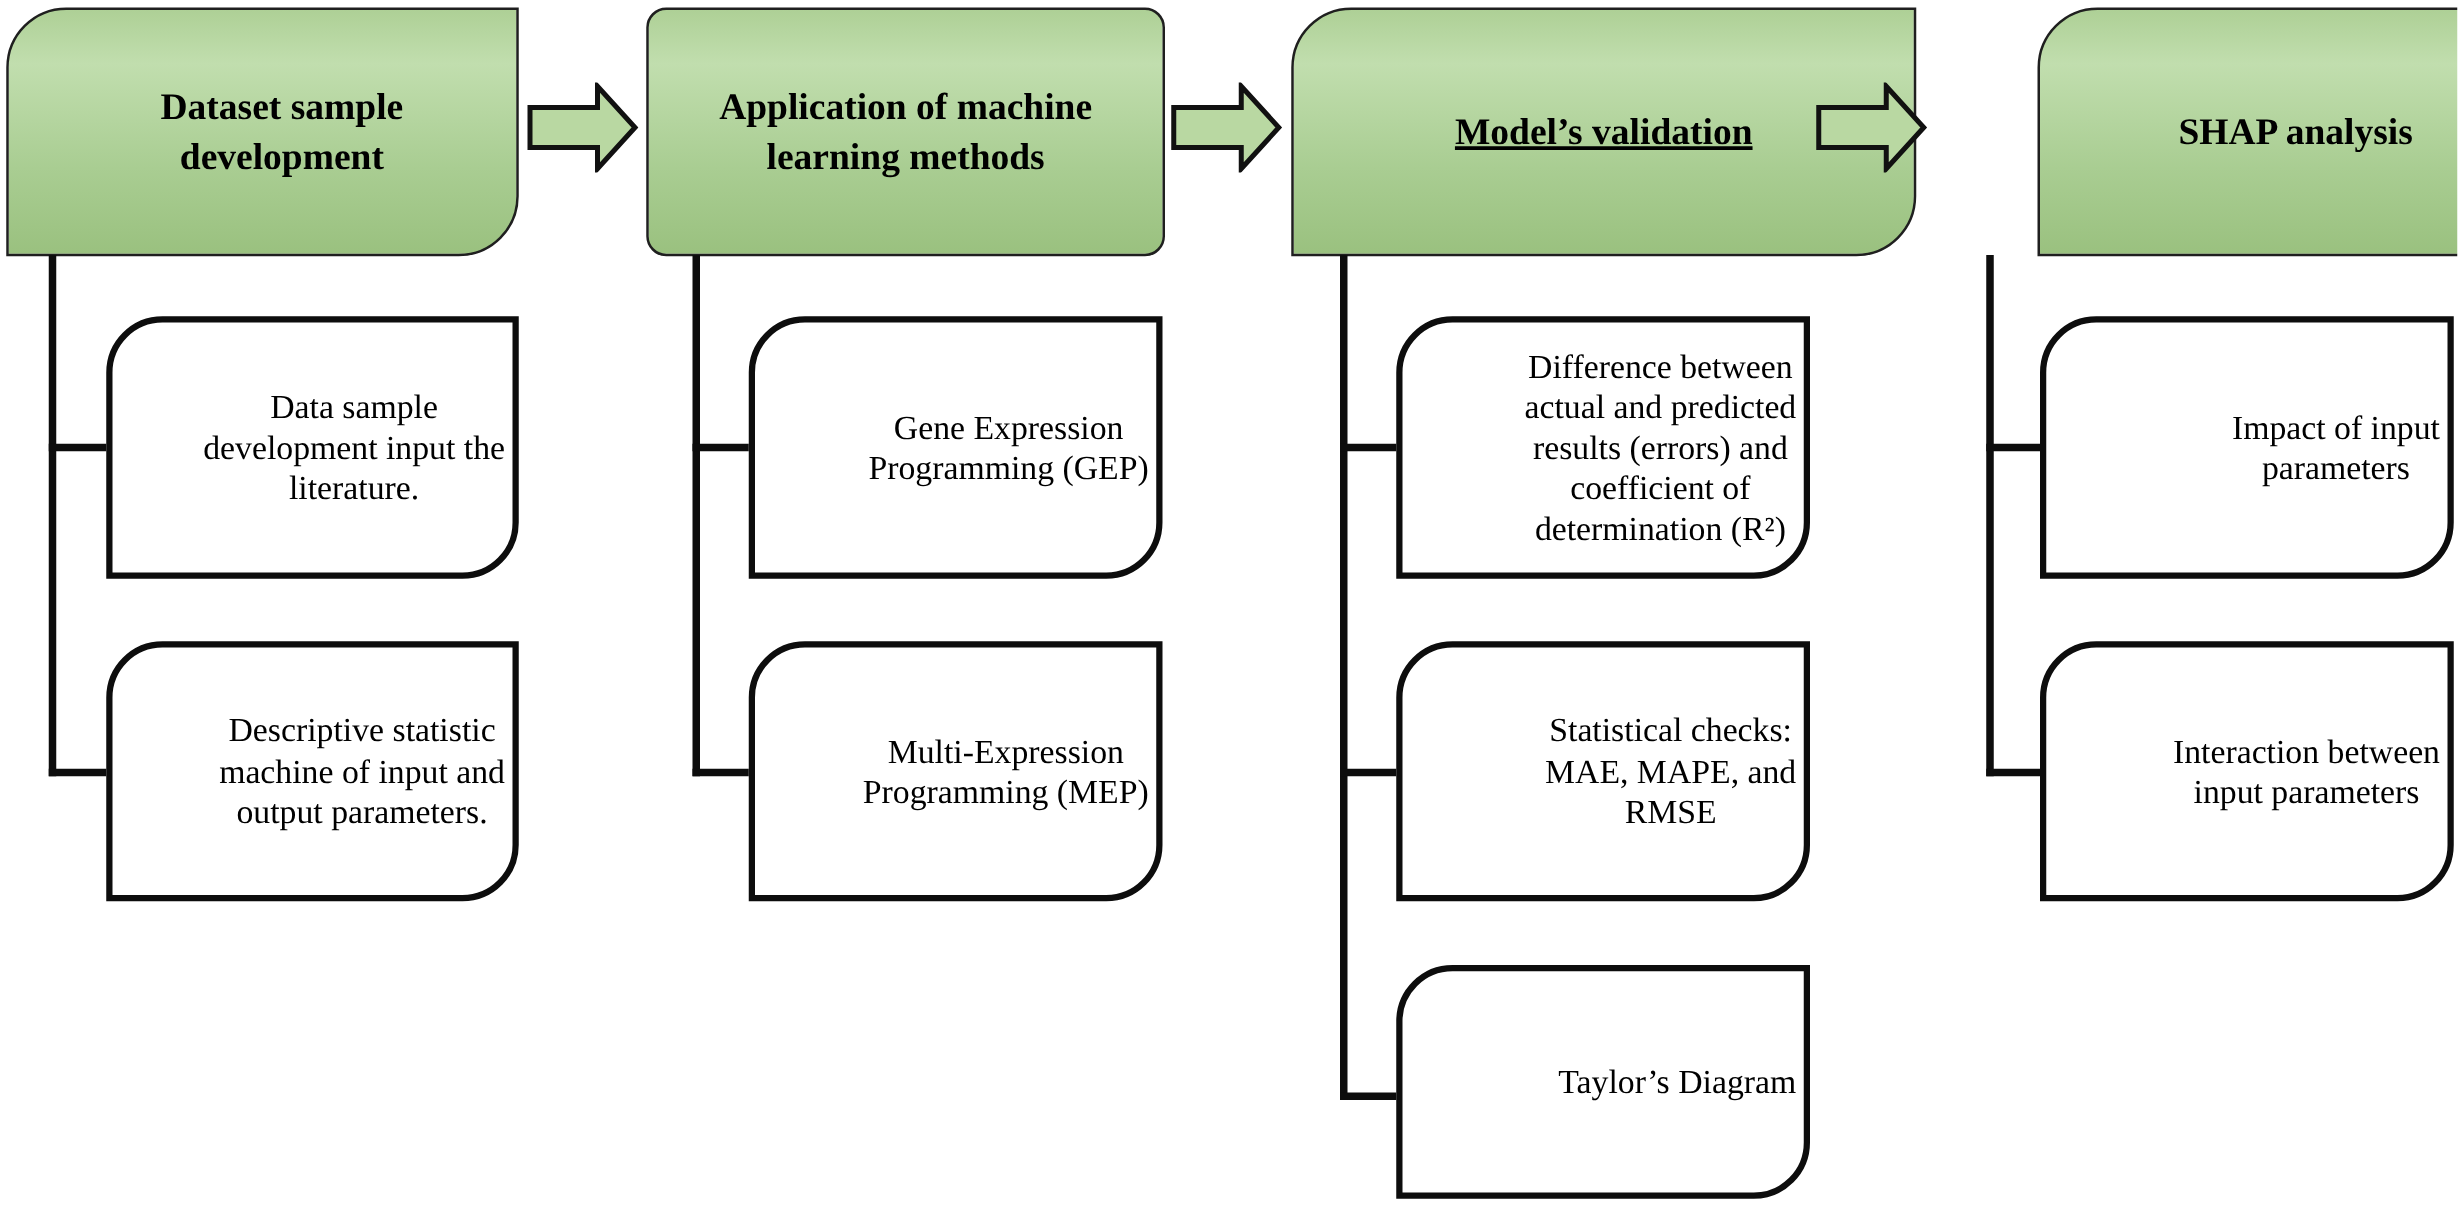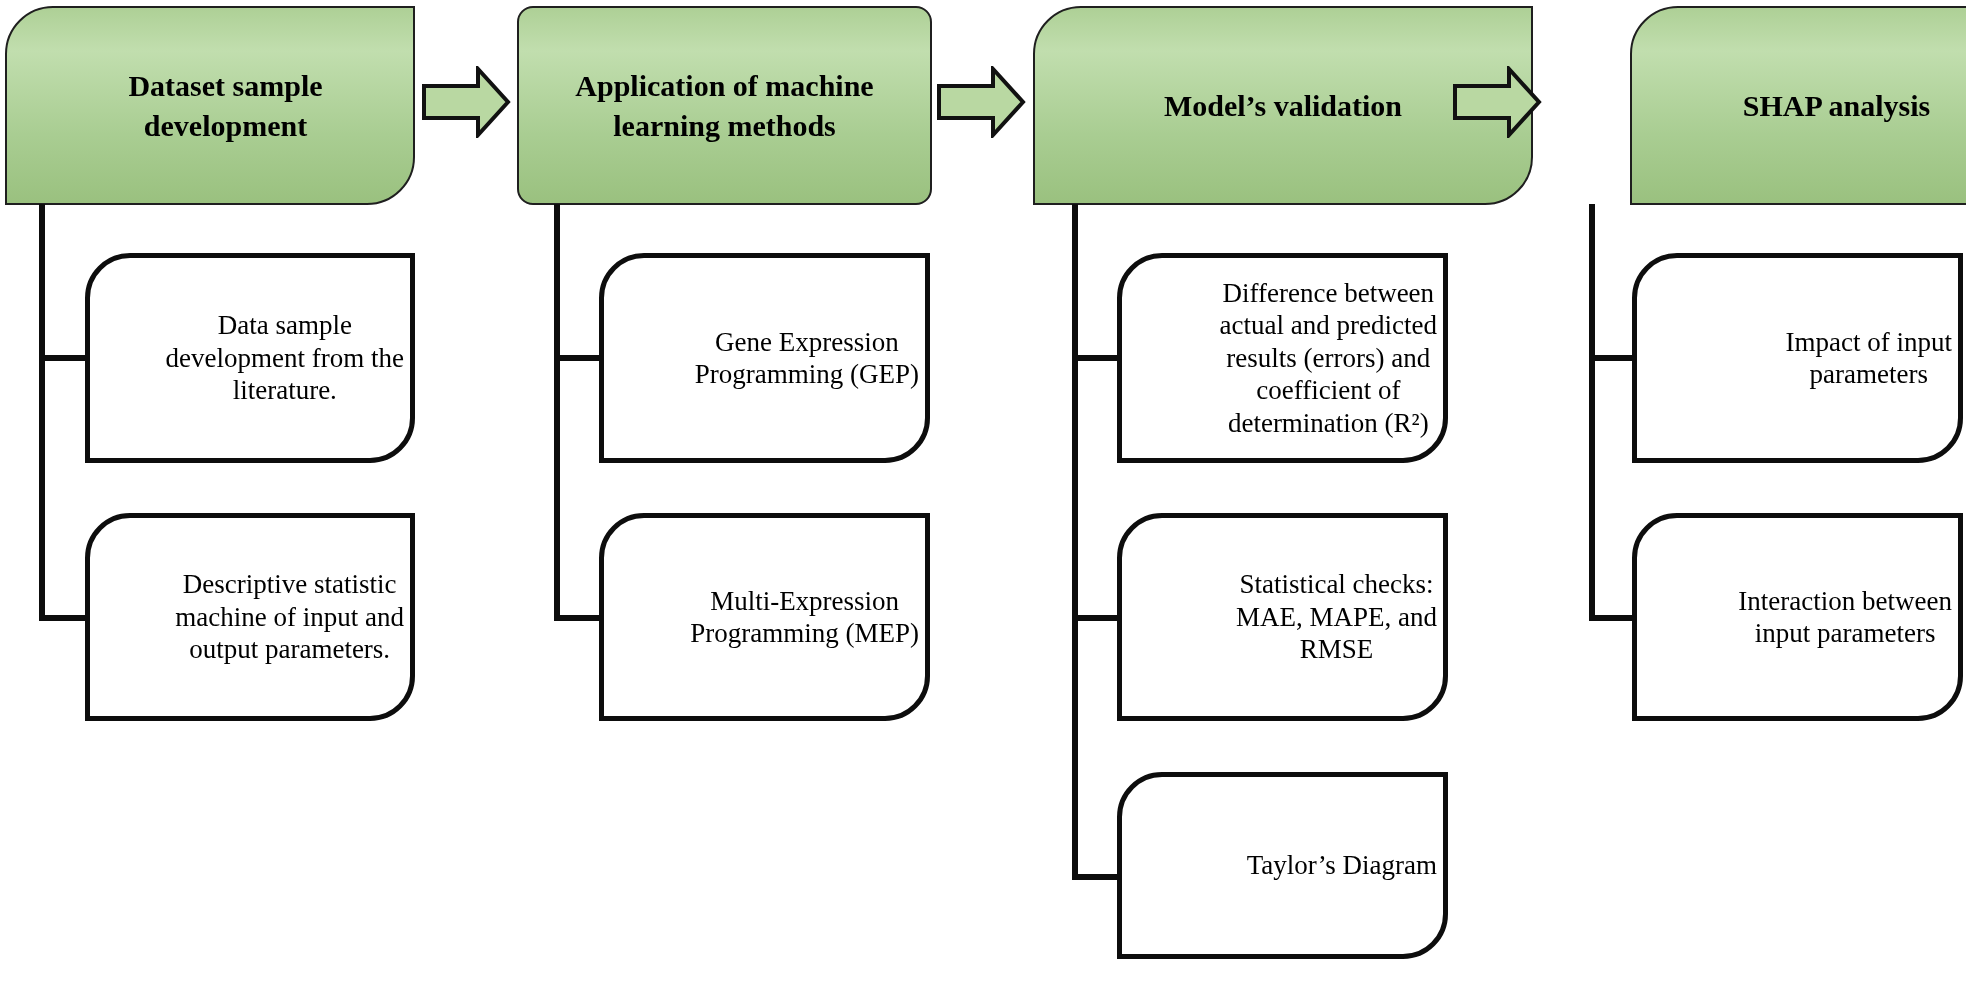--- a/index.html
+++ b/index.html
@@ -24,21 +24,21 @@
       var(--stage-fill-bottom,#9ac17f) 100%);
     display:flex;align-items:center;justify-content:center;
     text-align:center;
   }
   .stage-title{
     font-size:30px;font-weight:700;line-height:1.32;
     white-space:pre-line;padding:0 8px;
   }
   .s1{left:5px;width:410px;padding-left:31px;}
   .s2{left:517px;width:415px;border-radius:16px;}
-  .s3{left:1033px;width:500px;}
+  .s3{left:1033px;width:500px;text-decoration:underline;}
   .s4{left:1630px;width:413px;}
   
   .arrow{position:absolute;top:66px;width:90px;height:72px;}
   .a1{left:421px;}
   .a2{left:936px;}
   .a3{left:1452px;}
   
   .line{position:absolute;background:var(--connector,#0d0d0d);}
   .v1{left:39px;top:204px;width:6px;height:417px;}
   .v2{left:554px;top:204px;width:6px;height:417px;}
@@ -117,21 +117,21 @@
   <div class="line h b3a"></div>
   <div class="line h b3b"></div>
   <div class="line h b3c"></div>
 
   <div class="line v4"></div>
   <div class="line h b4a"></div>
   <div class="line h b4b"></div>
 
   <div class="child c1 r1">
     <span class="child-label">Data sample
-development from the
+development input the
 literature.</span>
   </div>
   <div class="child c1 r2">
     <span class="child-label">Descriptive statistic
 machine of input and
 output parameters.</span>
   </div>
 
   <div class="child c2 r1">
     <span class="child-label">Gene Expression

